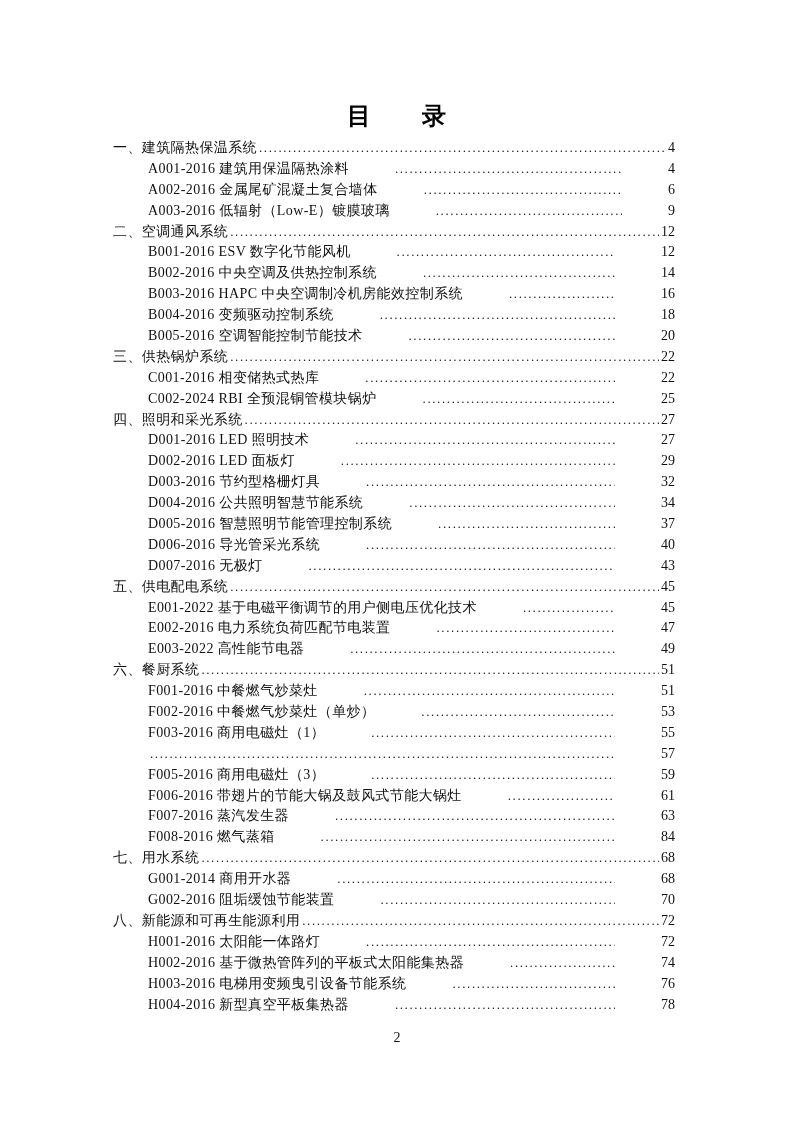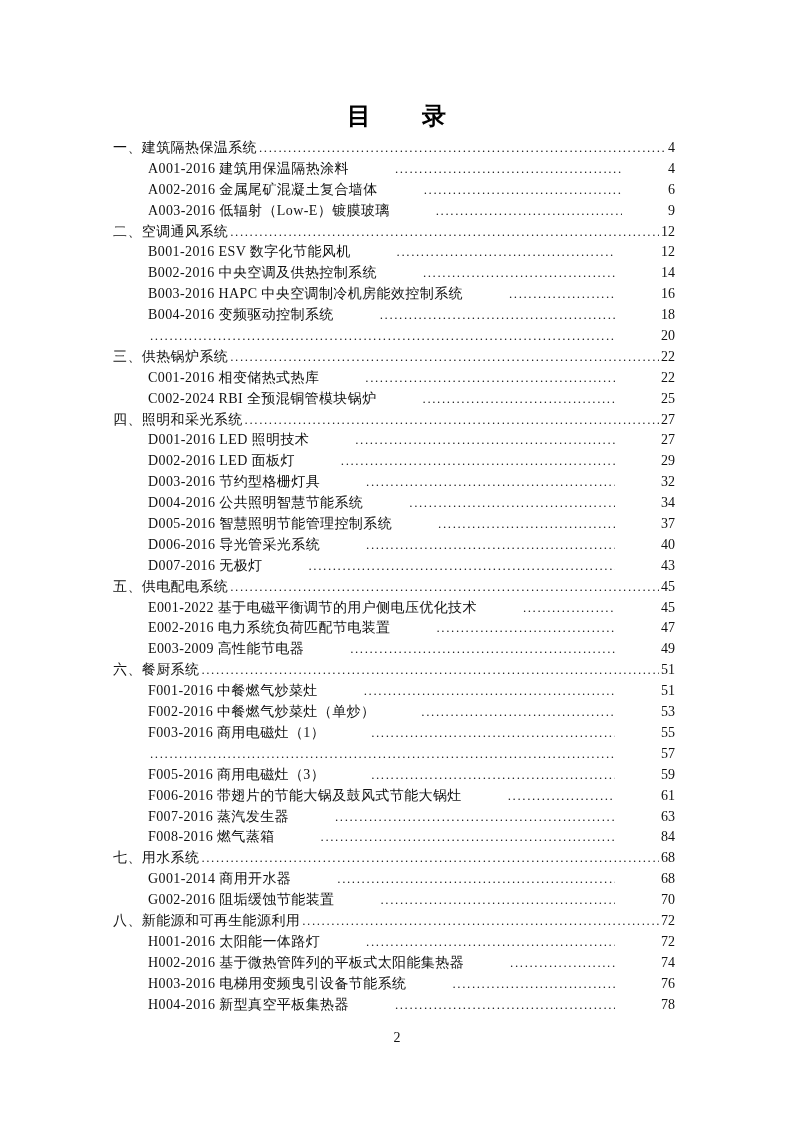--- a/index.html
+++ b/index.html
@@ -30,21 +30,21 @@
     letter-spacing: 1px;
   }
   .toc {
     position: absolute;
     top: 138px;
     left: 113px;
     width: 562px;
   }
   .toc-row {
     display: flex;
-    align-items: flex-start;
+    align-items: flex-end;
     height: 20.9px;
     line-height: 20.9px;
     font-size: 14px;
     color: #111111;
   }
   .toc-row.level-2 {
     padding-left: 35px;
     gap: 44px;
   }
   .toc-label {
@@ -121,20 +121,21 @@
     <span class="toc-label">B003-2016 HAPC 中央空调制冷机房能效控制系统</span>
     <span class="toc-leader" aria-hidden="true">............................................................................................................................................................................................................................................................................................................</span>
     <span class="toc-page-num">16</span>
   </div>
       <div class="toc-row level-2">
     <span class="toc-label">B004-2016 变频驱动控制系统</span>
     <span class="toc-leader" aria-hidden="true">............................................................................................................................................................................................................................................................................................................</span>
     <span class="toc-page-num">18</span>
   </div>
       <div class="toc-row level-2">
+    <span class="toc-label">B005-2016 空调智能控制节能技术</span>
     <span class="toc-leader" aria-hidden="true">............................................................................................................................................................................................................................................................................................................</span>
     <span class="toc-page-num">20</span>
   </div>
       <div class="toc-row level-1">
     <span class="toc-label">三、供热锅炉系统</span>
     <span class="toc-leader" aria-hidden="true">............................................................................................................................................................................................................................................................................................................</span>
     <span class="toc-page-num">22</span>
   </div>
       <div class="toc-row level-2">
     <span class="toc-label">C001-2016 相变储热式热库</span>
@@ -195,21 +196,21 @@
     <span class="toc-label">E001-2022 基于电磁平衡调节的用户侧电压优化技术</span>
     <span class="toc-leader" aria-hidden="true">............................................................................................................................................................................................................................................................................................................</span>
     <span class="toc-page-num">45</span>
   </div>
       <div class="toc-row level-2">
     <span class="toc-label">E002-2016 电力系统负荷匹配节电装置</span>
     <span class="toc-leader" aria-hidden="true">............................................................................................................................................................................................................................................................................................................</span>
     <span class="toc-page-num">47</span>
   </div>
       <div class="toc-row level-2">
-    <span class="toc-label">E003-2009 高性能节电器</span>
+    <span class="toc-label">E003-2022 高性能节电器</span>
     <span class="toc-leader" aria-hidden="true">............................................................................................................................................................................................................................................................................................................</span>
     <span class="toc-page-num">49</span>
   </div>
       <div class="toc-row level-1">
     <span class="toc-label">六、餐厨系统</span>
     <span class="toc-leader" aria-hidden="true">............................................................................................................................................................................................................................................................................................................</span>
     <span class="toc-page-num">51</span>
   </div>
       <div class="toc-row level-2">
     <span class="toc-label">F001-2016 中餐燃气炒菜灶</span>

